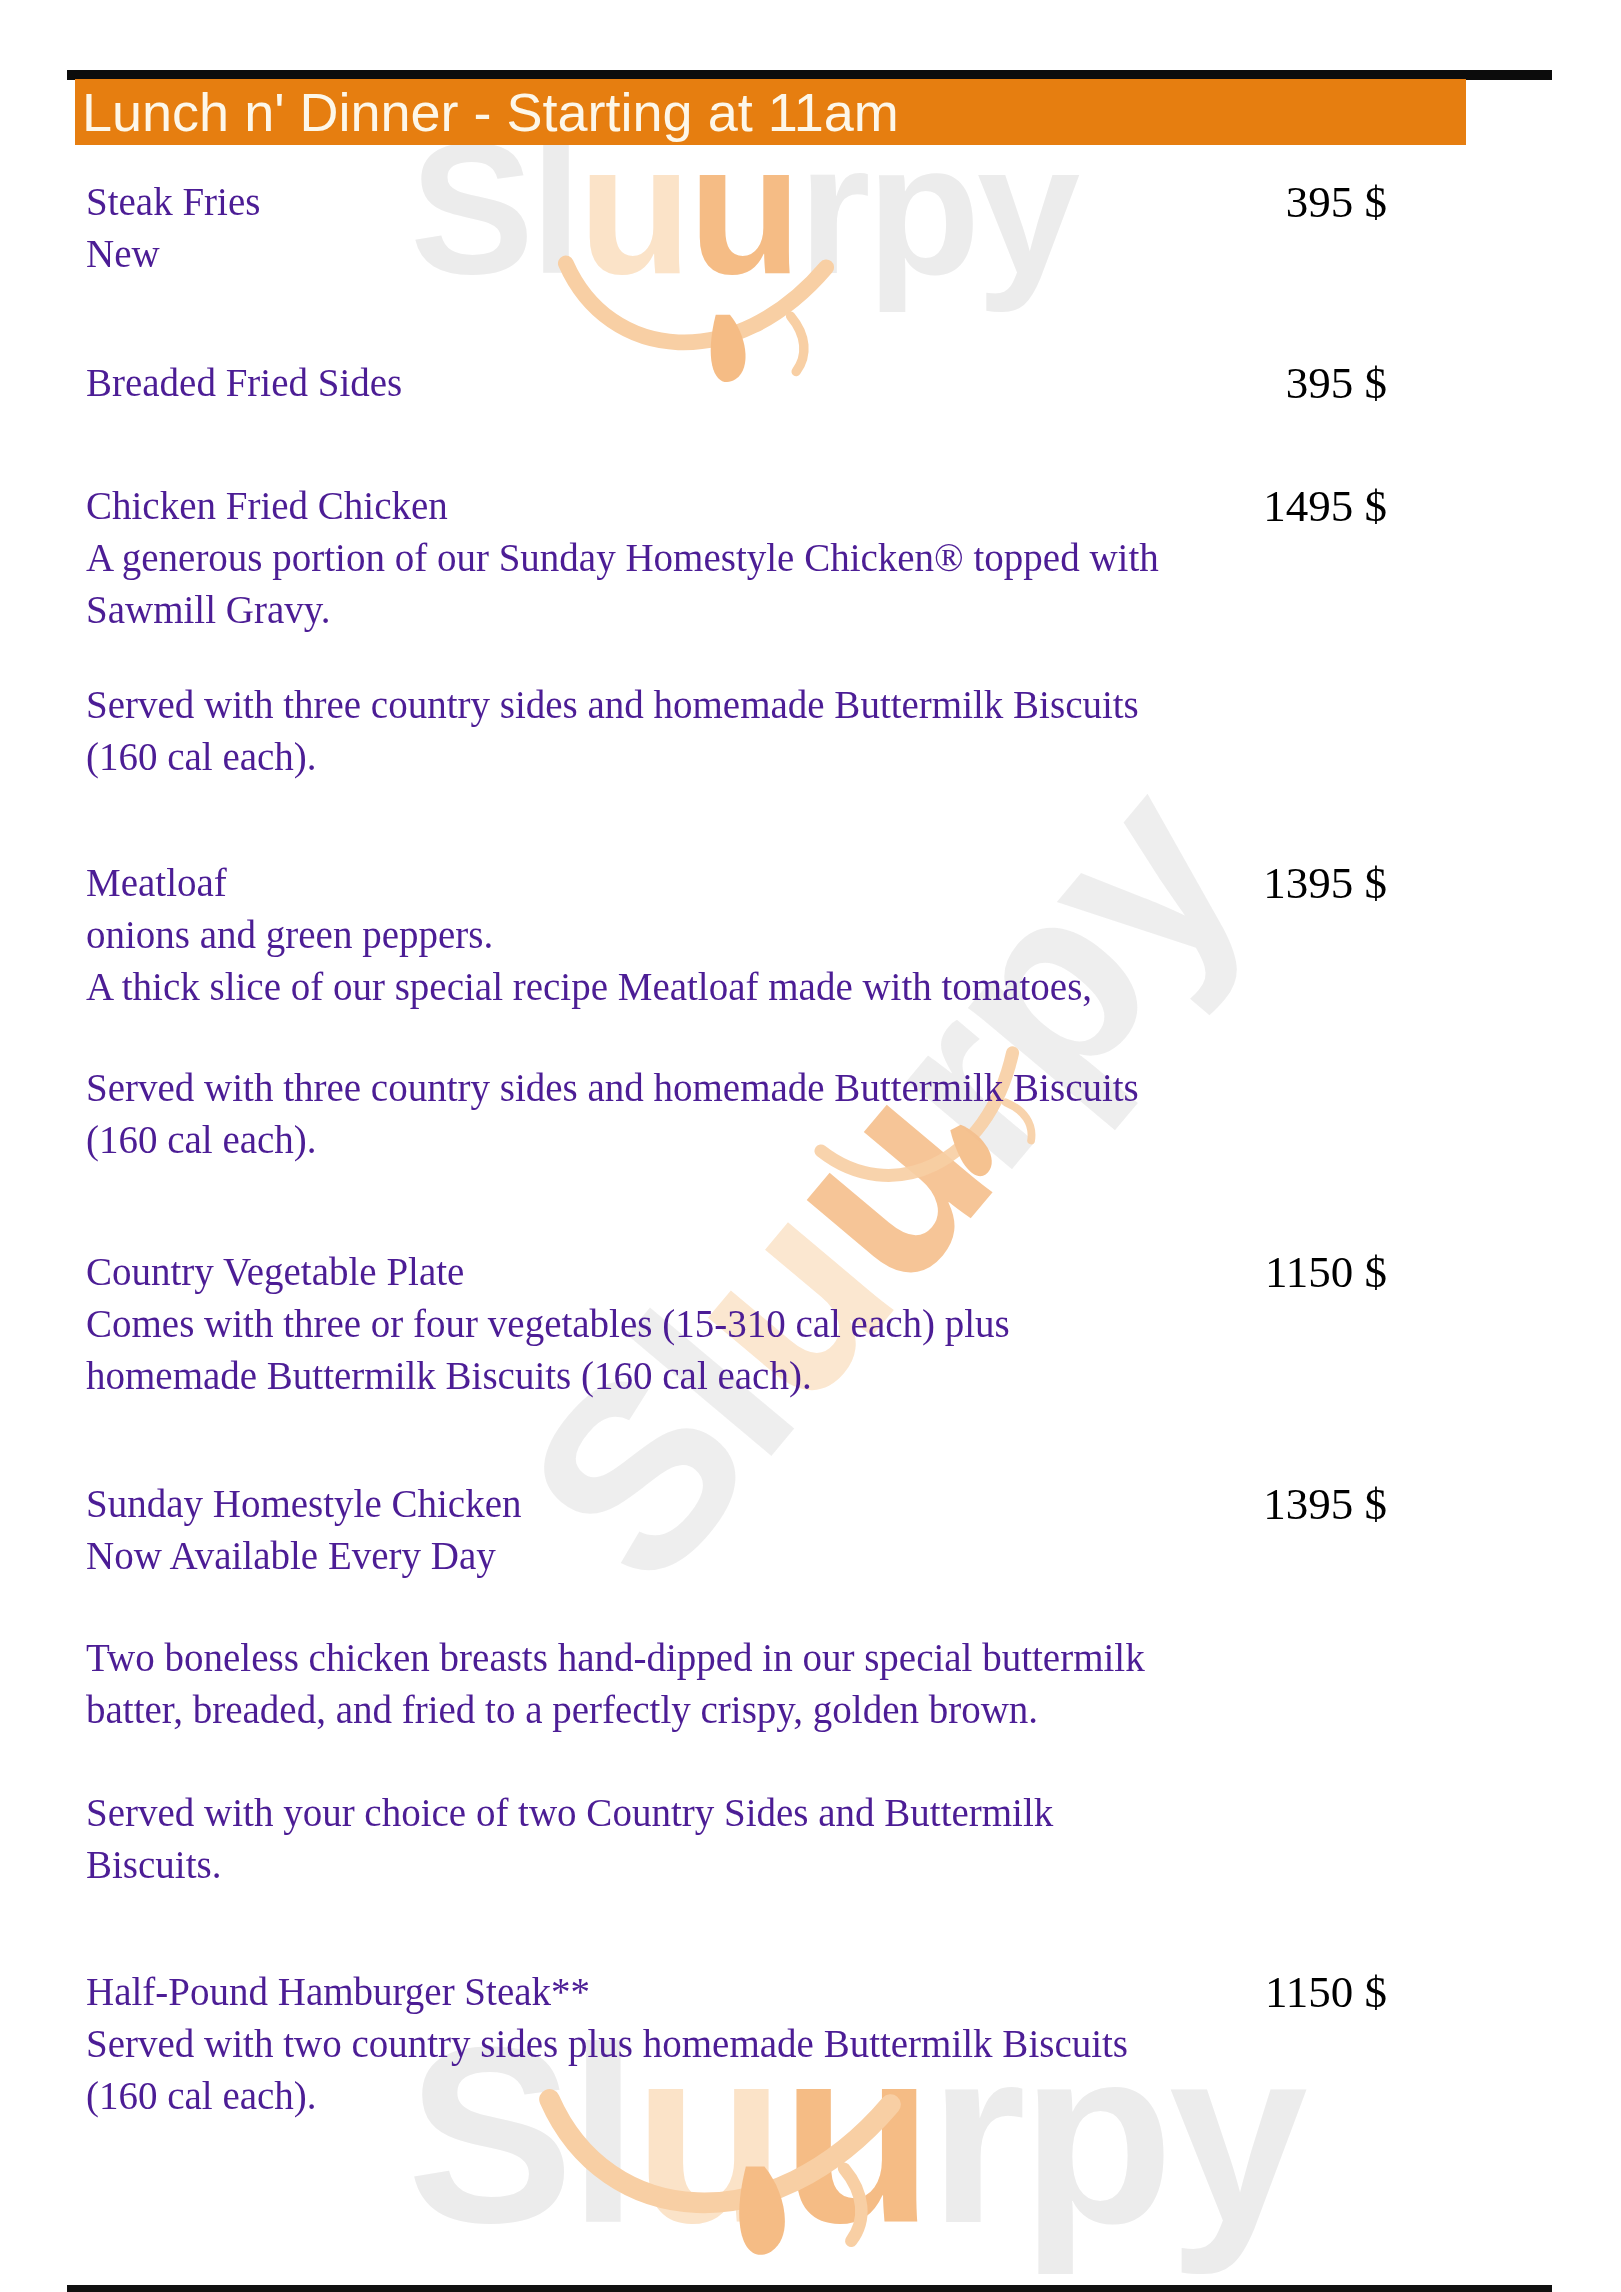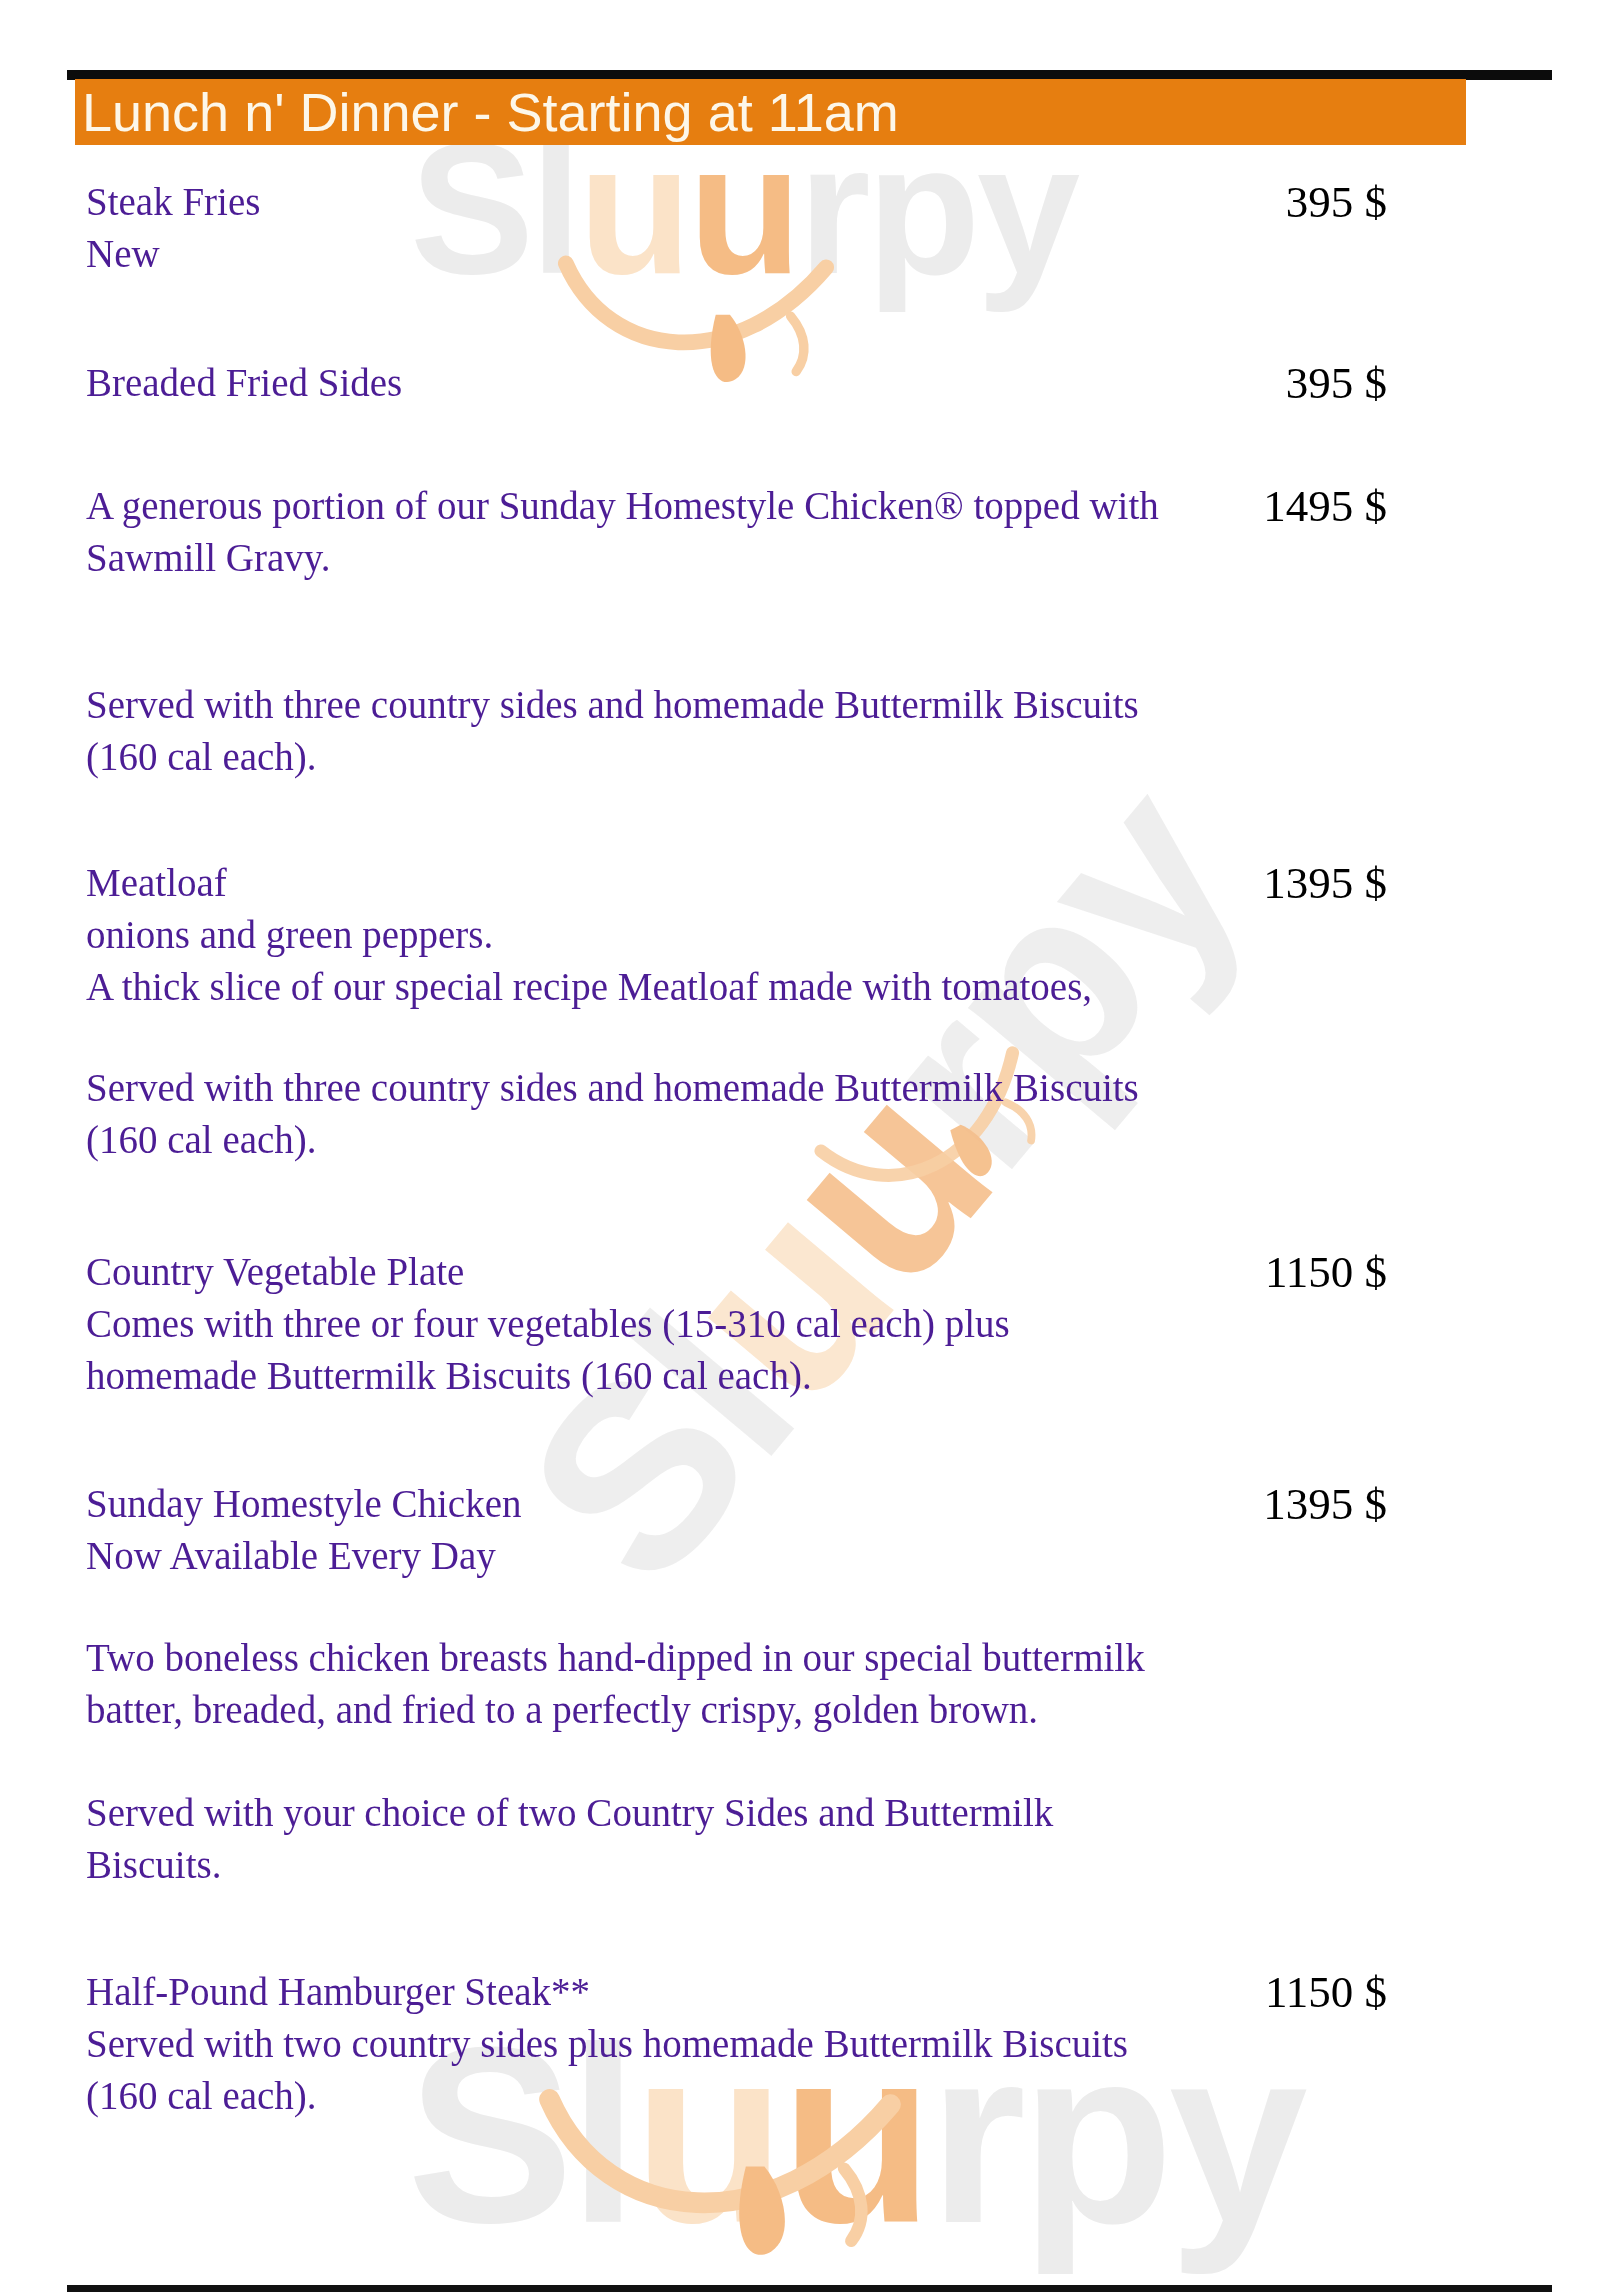--- a/index.html
+++ b/index.html
@@ -102,20 +102,21 @@
   <div>New</div>
 </div>
 <div class="price" id="price-i0">395 $</div>
 
 <div class="menu-block" id="blk-i1">
   <div>Breaded Fried Sides</div>
 </div>
 <div class="price" id="price-i1">395 $</div>
 
 <div class="menu-block" id="blk-i2">
+  <div>Chicken Fried Chicken</div>
   <div>A generous portion of our Sunday Homestyle Chicken® topped with</div>
   <div>Sawmill Gravy.</div>
 </div>
 <div class="menu-block" id="note-i2">
   <div>Served with three country sides and homemade Buttermilk Biscuits</div>
   <div>(160 cal each).</div>
 </div>
 <div class="price" id="price-i2">1495 $</div>
 
 <div class="menu-block" id="blk-i3">

